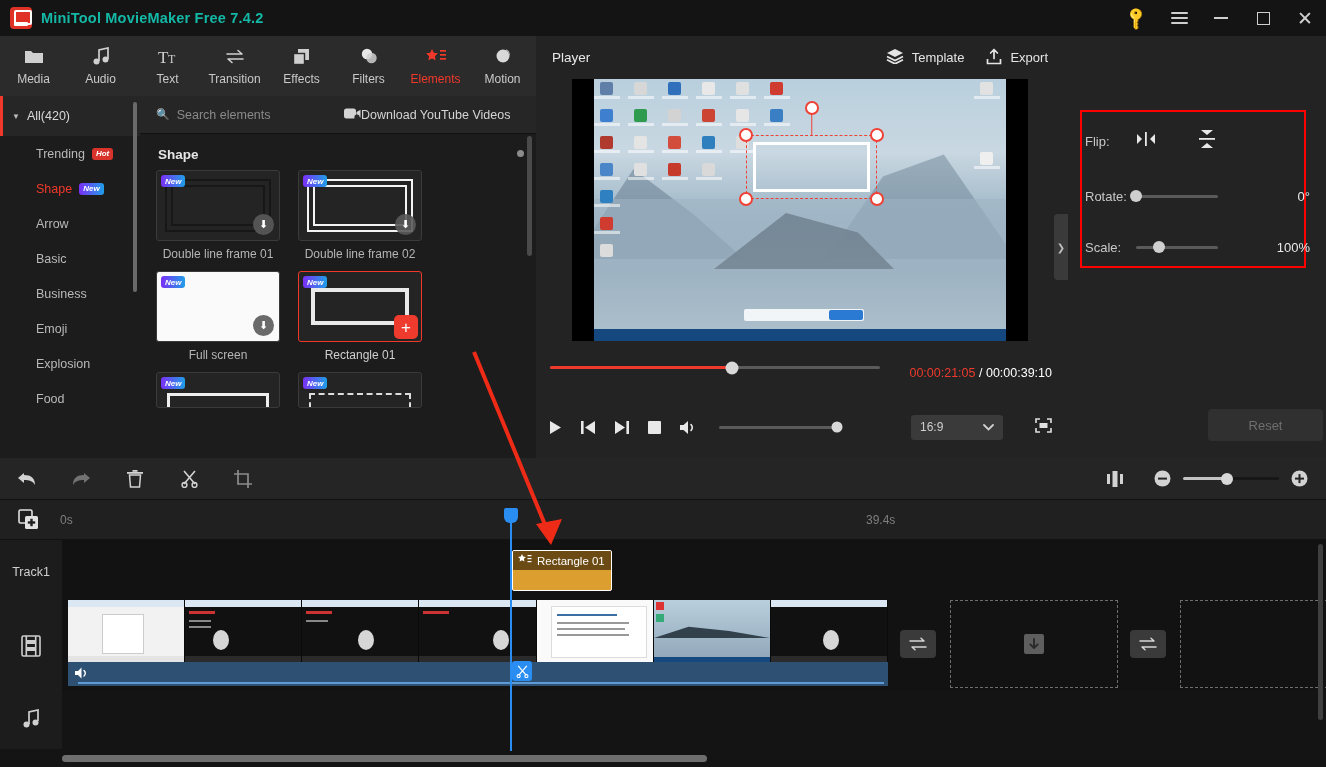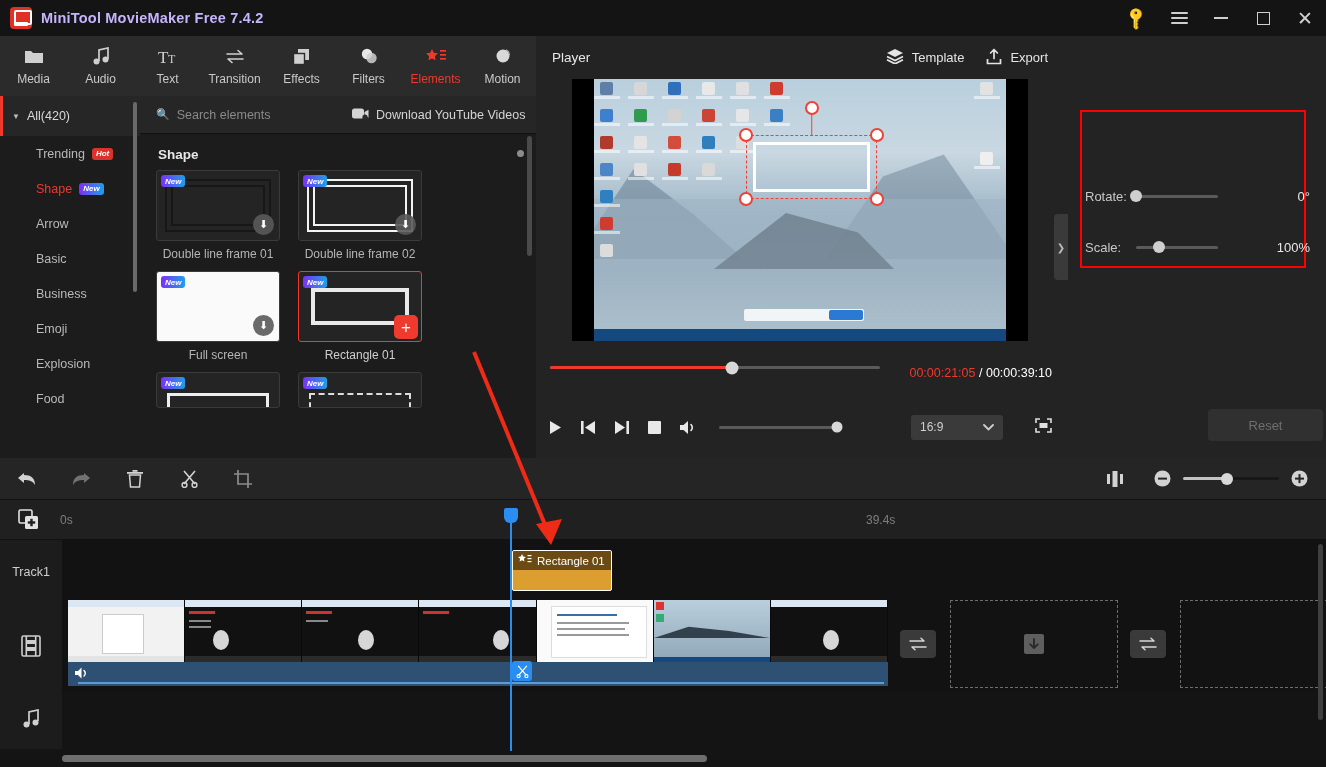--- a/index.html
+++ b/index.html
@@ -21,21 +21,21 @@
     background: #e03127; position: relative; flex: none;
   }
   .app-logo::before {
     content: ""; position: absolute; left: 4px; top: 3px; width: 14px; height: 11px;
     border: 2px solid #fff; border-radius: 2px;
   }
   .app-logo::after {
     content: ""; position: absolute; left: 4px; bottom: 3px; width: 14px; height: 4px;
     background: #fff; border-radius: 1px;
   }
-  .app-title { font-size: 14.5px; font-weight: bold; color: #c4b5fd; margin-left: 9px; letter-spacing: .2px; }
+  .app-title { font-size: 14.5px; font-weight: bold; color: #14b8a6; margin-left: 9px; letter-spacing: .2px; }
   .tb-right { margin-left: auto; display: flex; align-items: center; height: 36px; }
   .tb-btn {
     width: 42px; height: 36px; display: flex; align-items: center; justify-content: center;
     color: #cfcfcf;
   }
   .key-ic { color: #f0ad20; font-size: 16px; transform: rotate(-45deg); }
   .ham { width: 17px; }
   .ham i { display: block; height: 2px; background: #cfcfcf; margin: 3px 0; border-radius: 1px; }
   .mini { width: 14px; height: 2px; background: #cfcfcf; }
   .maxi { width: 13px; height: 13px; border: 1.6px solid #cfcfcf; }
@@ -76,21 +76,21 @@
   .badge.hot { background: #d8342c; }
   .badge.new { background: linear-gradient(90deg,#7b2ff7,#1f9fe8); }
   .cat-scroll { position: absolute; right: 3px; top: 6px; width: 4px; height: 190px; background: #6a6a6a; border-radius: 2px; }
 
   
   .elpanel { position: absolute; left: 140px; top: 96px; width: 396px; height: 362px; background: #1c1c1c; }
   .elsearch { height: 38px; display: flex; align-items: center; background: #262626; border-bottom: 1px solid #111; }
   .search-box { display: flex; align-items: center; gap: 7px; padding-left: 16px; width: 200px; cursor: text; }
   .search-box .sic { color: #8a8a8a; font-size: 11px; }
   .search-box span.ph { font-size: 12.5px; color: #8a8a8a; }
-  .ytbtn { display: flex; align-items: center; gap: 7px; font-size: 12.5px; color: #d4d4d4; margin-left: 12px; cursor: pointer; }
+  .ytbtn { display: flex; align-items: center; font-size: 12.5px; color: #d4d4d4; margin-left: 4px; cursor: pointer; }
   .elhead { padding: 13px 0 8px 18px; font-size: 13.5px; font-weight: bold; color: #e6e6e6; position: relative; }
   .el-dot { position: absolute; right: 12px; top: 16px; width: 7px; height: 7px; border-radius: 50%; background: #8c8c8c; }
   .grid { display: flex; flex-wrap: wrap; gap: 10px 18px; padding: 0 16px; }
   .cell { width: 124px; cursor: pointer; }
   .thumb {
     width: 124px; height: 71px; background: #242424; border: 1px solid #3a3a3a;
     border-radius: 3px; position: relative; overflow: hidden;
   }
   .cell.sel .thumb { border: 1.5px solid #f0392b; }
   .thumb .nb { position: absolute; left: 4px; top: 4px; z-index: 3; }
@@ -599,20 +599,33 @@
             <rect x="4.5" y="5" width="8" height="5" fill="#e0e0e0"></rect>
           </svg></span>
     </div>
   </div>
 
   <div class="prop">
     <div class="prop-body">
       <div class="collapse-tab">❯</div>
       <div class="redbox"></div>
 
+      <div class="prow" style="top:90px">
+        <span class="plab">Flip:</span>
+        <span class="flip-ic"><svg width="20" height="14" viewBox="0 0 20 14">
+              <path d="M1 2l5 5-5 5z" fill="#e8e8e8"></path>
+              <rect x="9" y="0" width="1.8" height="14" fill="#e8e8e8"></rect>
+              <path d="M19 2l-5 5 5 5z" fill="#e8e8e8"></path>
+            </svg></span>
+        <span class="flip-ic"><svg width="16" height="20" viewBox="0 0 16 20">
+              <path d="M2 1l6 5 6-5z" fill="#e8e8e8"></path>
+              <rect x="0" y="9" width="16" height="1.8" fill="#e8e8e8"></rect>
+              <path d="M2 19l6-5 6 5z" fill="#e8e8e8"></path>
+            </svg></span>
+      </div>
 
       <div class="prow" style="top:145px">
         <span class="plab">Rotate:</span>
         <span class="pslider">
             <span class="k" style="left:0%"></span>
           </span>
         <span class="pval">0°</span>
       </div>
 
       <div class="prow" style="top:196px">

